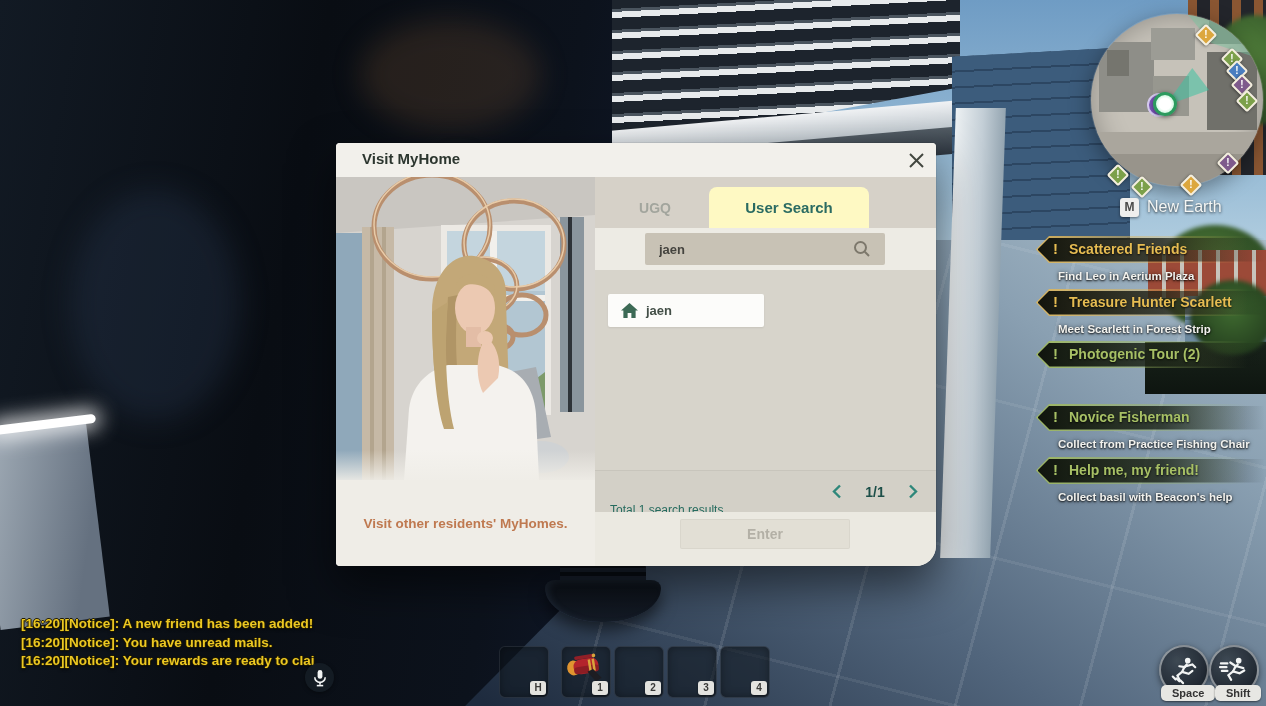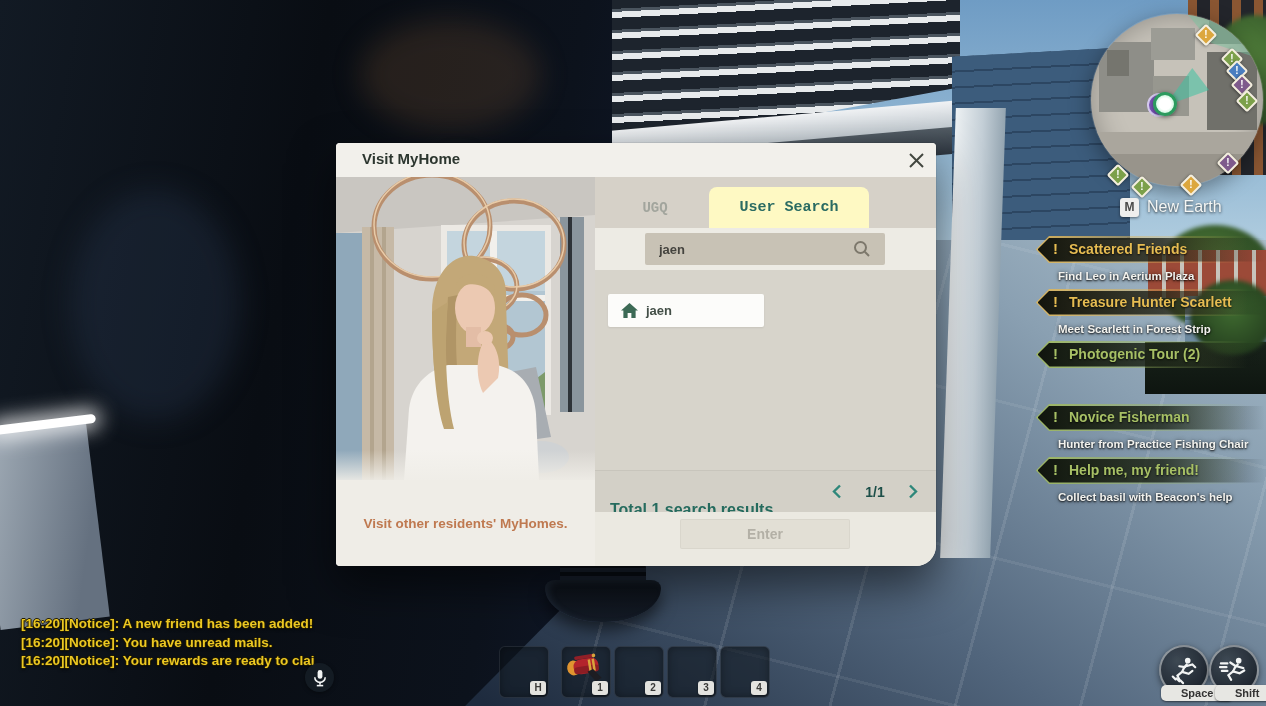--- a/index.html
+++ b/index.html
@@ -89,21 +89,21 @@
         box-shadow:inset 0 0 10px rgba(0,0,0,.35);}
   .keybadge{position:absolute;right:2px;bottom:2px;min-width:10px;height:14px;padding:0 3px;
         background:#e3e3df;border-radius:3px;color:#3a3a38;font-weight:bold;font-size:10px;
         line-height:14px;text-align:center;box-shadow:0 1px 2px rgba(0,0,0,.45);}
 
   
   .movebtn{position:absolute;top:645px;width:46px;height:46px;border-radius:50%;z-index:6;
         background:radial-gradient(circle at 35% 30%,rgba(58,68,78,.92),rgba(16,22,30,.94));
         border:2px solid rgba(238,242,244,.5);display:flex;align-items:center;justify-content:center;
         box-shadow:0 2px 6px rgba(0,0,0,.5);}
-  .movekey{position:absolute;top:685px;height:16px;padding:0 20px;background:#e7e7e3;border-radius:5px;
+  .movekey{position:absolute;top:685px;height:16px;padding:0 11px;background:#e7e7e3;border-radius:5px;
         color:#333;font-weight:bold;font-size:11px;line-height:16px;z-index:7;
         box-shadow:0 1px 2px rgba(0,0,0,.5);}
 
   
   .dialog{left:336px;top:143px;width:600px;height:423px;background:#f1efe9;z-index:10;
           border-radius:4px 4px 20px 4px;box-shadow:0 20px 45px rgba(0,0,0,.55),0 0 0 1px rgba(0,0,0,.06);}
   .dheader{position:absolute;left:0;top:0;width:100%;height:34px;background:#f2f0eb;
           border-radius:4px 4px 0 0;}
   .dtitle{position:absolute;left:26px;top:7px;font-size:15px;font-weight:bold;color:#2c362f;}
   .dclose{position:absolute;right:8px;top:5px;width:24px;height:24px;display:flex;align-items:center;
@@ -111,37 +111,37 @@
   .lpanel{position:absolute;left:0;top:34px;width:259px;height:389px;background:#efede7;
           border-radius:0 0 0 4px;overflow:hidden;}
   .portrait{position:absolute;left:0;top:0;width:259px;height:303px;}
   .lcaption{position:absolute;left:0;top:303px;width:259px;height:86px;display:flex;
           align-items:center;justify-content:center;}
   .lcaption span{font-size:13.5px;font-weight:bold;color:#bf7950;}
   .rpanel{position:absolute;left:259px;top:34px;width:341px;height:389px;border-radius:0 0 20px 0;overflow:hidden;}
   .tabbar{position:absolute;left:0;top:0;width:341px;height:51px;background:#d6d1c8;display:flex;
           padding-left:6px;box-sizing:border-box;}
   .tab{margin-top:10px;height:41px;display:flex;align-items:center;justify-content:center;
-       font-weight:bold;cursor:pointer;font-family:Liberation Mono, monospace;}
+       font-weight:bold;cursor:pointer;}
   .tab.inactive{width:108px;color:#a2a59d;font-size:14px;}
   .tab.active{width:160px;background:#fef9c3;border-radius:8px 8px 0 0;color:#2a6b62;font-size:15px;}
   .searchrow{position:absolute;left:0;top:51px;width:341px;height:42px;background:#edebe4;}
   .searchbox{position:absolute;left:50px;top:5px;width:240px;height:32px;background:#c8c2b5;
        border:none;border-radius:2px;font-family:inherit;font-size:13px;font-weight:bold;color:#45443f;
        padding:0 36px 0 14px;box-sizing:border-box;outline:none;}
   .searchicon{position:absolute;left:258px;top:12px;}
   .results{position:absolute;left:0;top:93px;width:341px;height:200px;background:#d7d4cb;}
   .resrow{position:absolute;left:13px;top:24px;width:156px;height:33px;background:#fcfcfa;border-radius:2px;
        box-shadow:0 1px 2px rgba(0,0,0,.08);display:flex;align-items:center;cursor:pointer;}
   .resrow svg{margin:0 8px 0 13px;}
   .resname{font-size:13px;font-weight:bold;color:#434f47;}
   .dfooter{position:absolute;left:0;top:293px;width:341px;height:42px;background:#d3d0c7;
        border-top:1px solid rgba(0,0,0,.05);display:flex;align-items:center;box-sizing:border-box;
        padding:0 16px 0 15px;}
-  .total{font-size:16px;font-weight:bold;color:#256b5e;margin-top:36px;}
+  .total{font-size:12px;font-weight:normal;color:#256b5e;margin-top:36px;}
   .pgr{margin-left:auto;display:flex;align-items:center;gap:19px;}
   .pgbtn{width:14px;height:18px;display:flex;align-items:center;justify-content:center;cursor:pointer;}
   .pgnum{font-size:14px;font-weight:bold;color:#1d4f49;min-width:24px;text-align:center;}
   .dbottom{position:absolute;left:0;top:335px;width:341px;height:54px;background:#ebe9e1;
        border-radius:0 0 20px 0;}
   .enterbtn{position:absolute;left:85px;top:7px;width:170px;height:30px;background:#e2dfd5;
        border:1px solid rgba(0,0,0,.04);border-radius:2px;font-family:inherit;font-size:14px;
        font-weight:bold;color:#b3b0a6;cursor:default;}
 </style>
 </head>
@@ -245,21 +245,21 @@
         <span class="qex green-t">!</span>
         <span class="qtitle green-t">Photogenic Tour (2)</span>
         </div>
     </div>
     <div class="quest" style="top:168px;">
       <div class="qbanner green">
           <div class="qfill"></div>
         <span class="qex green-t">!</span>
         <span class="qtitle green-t">Novice Fisherman</span>
         </div>
-      <div class="qdesc">Hunter from Practice Fishing Chair</div>
+      <div class="qdesc">Collect from Practice Fishing Chair</div>
     </div>
     <div class="quest" style="top:221px;">
       <div class="qbanner green">
           <div class="qfill"></div>
         <span class="qex green-t">!</span>
         <span class="qtitle green-t">Help me, my friend!</span>
         </div>
       <div class="qdesc">Collect basil with Beacon's help</div>
     </div>
   </div>

